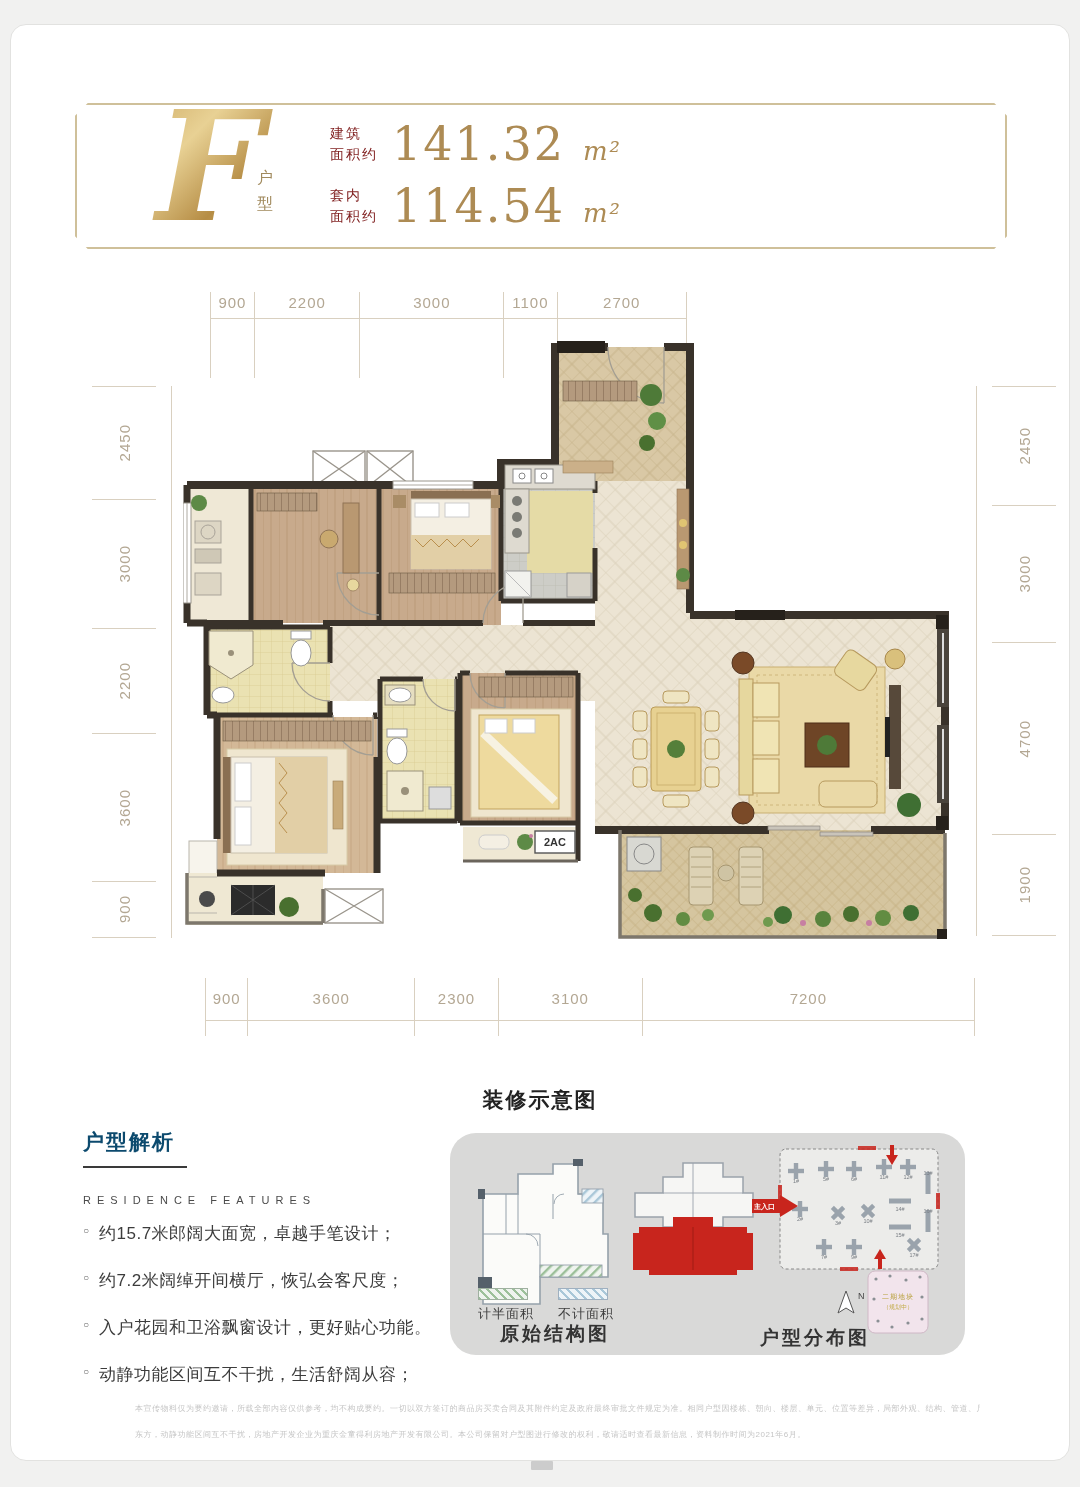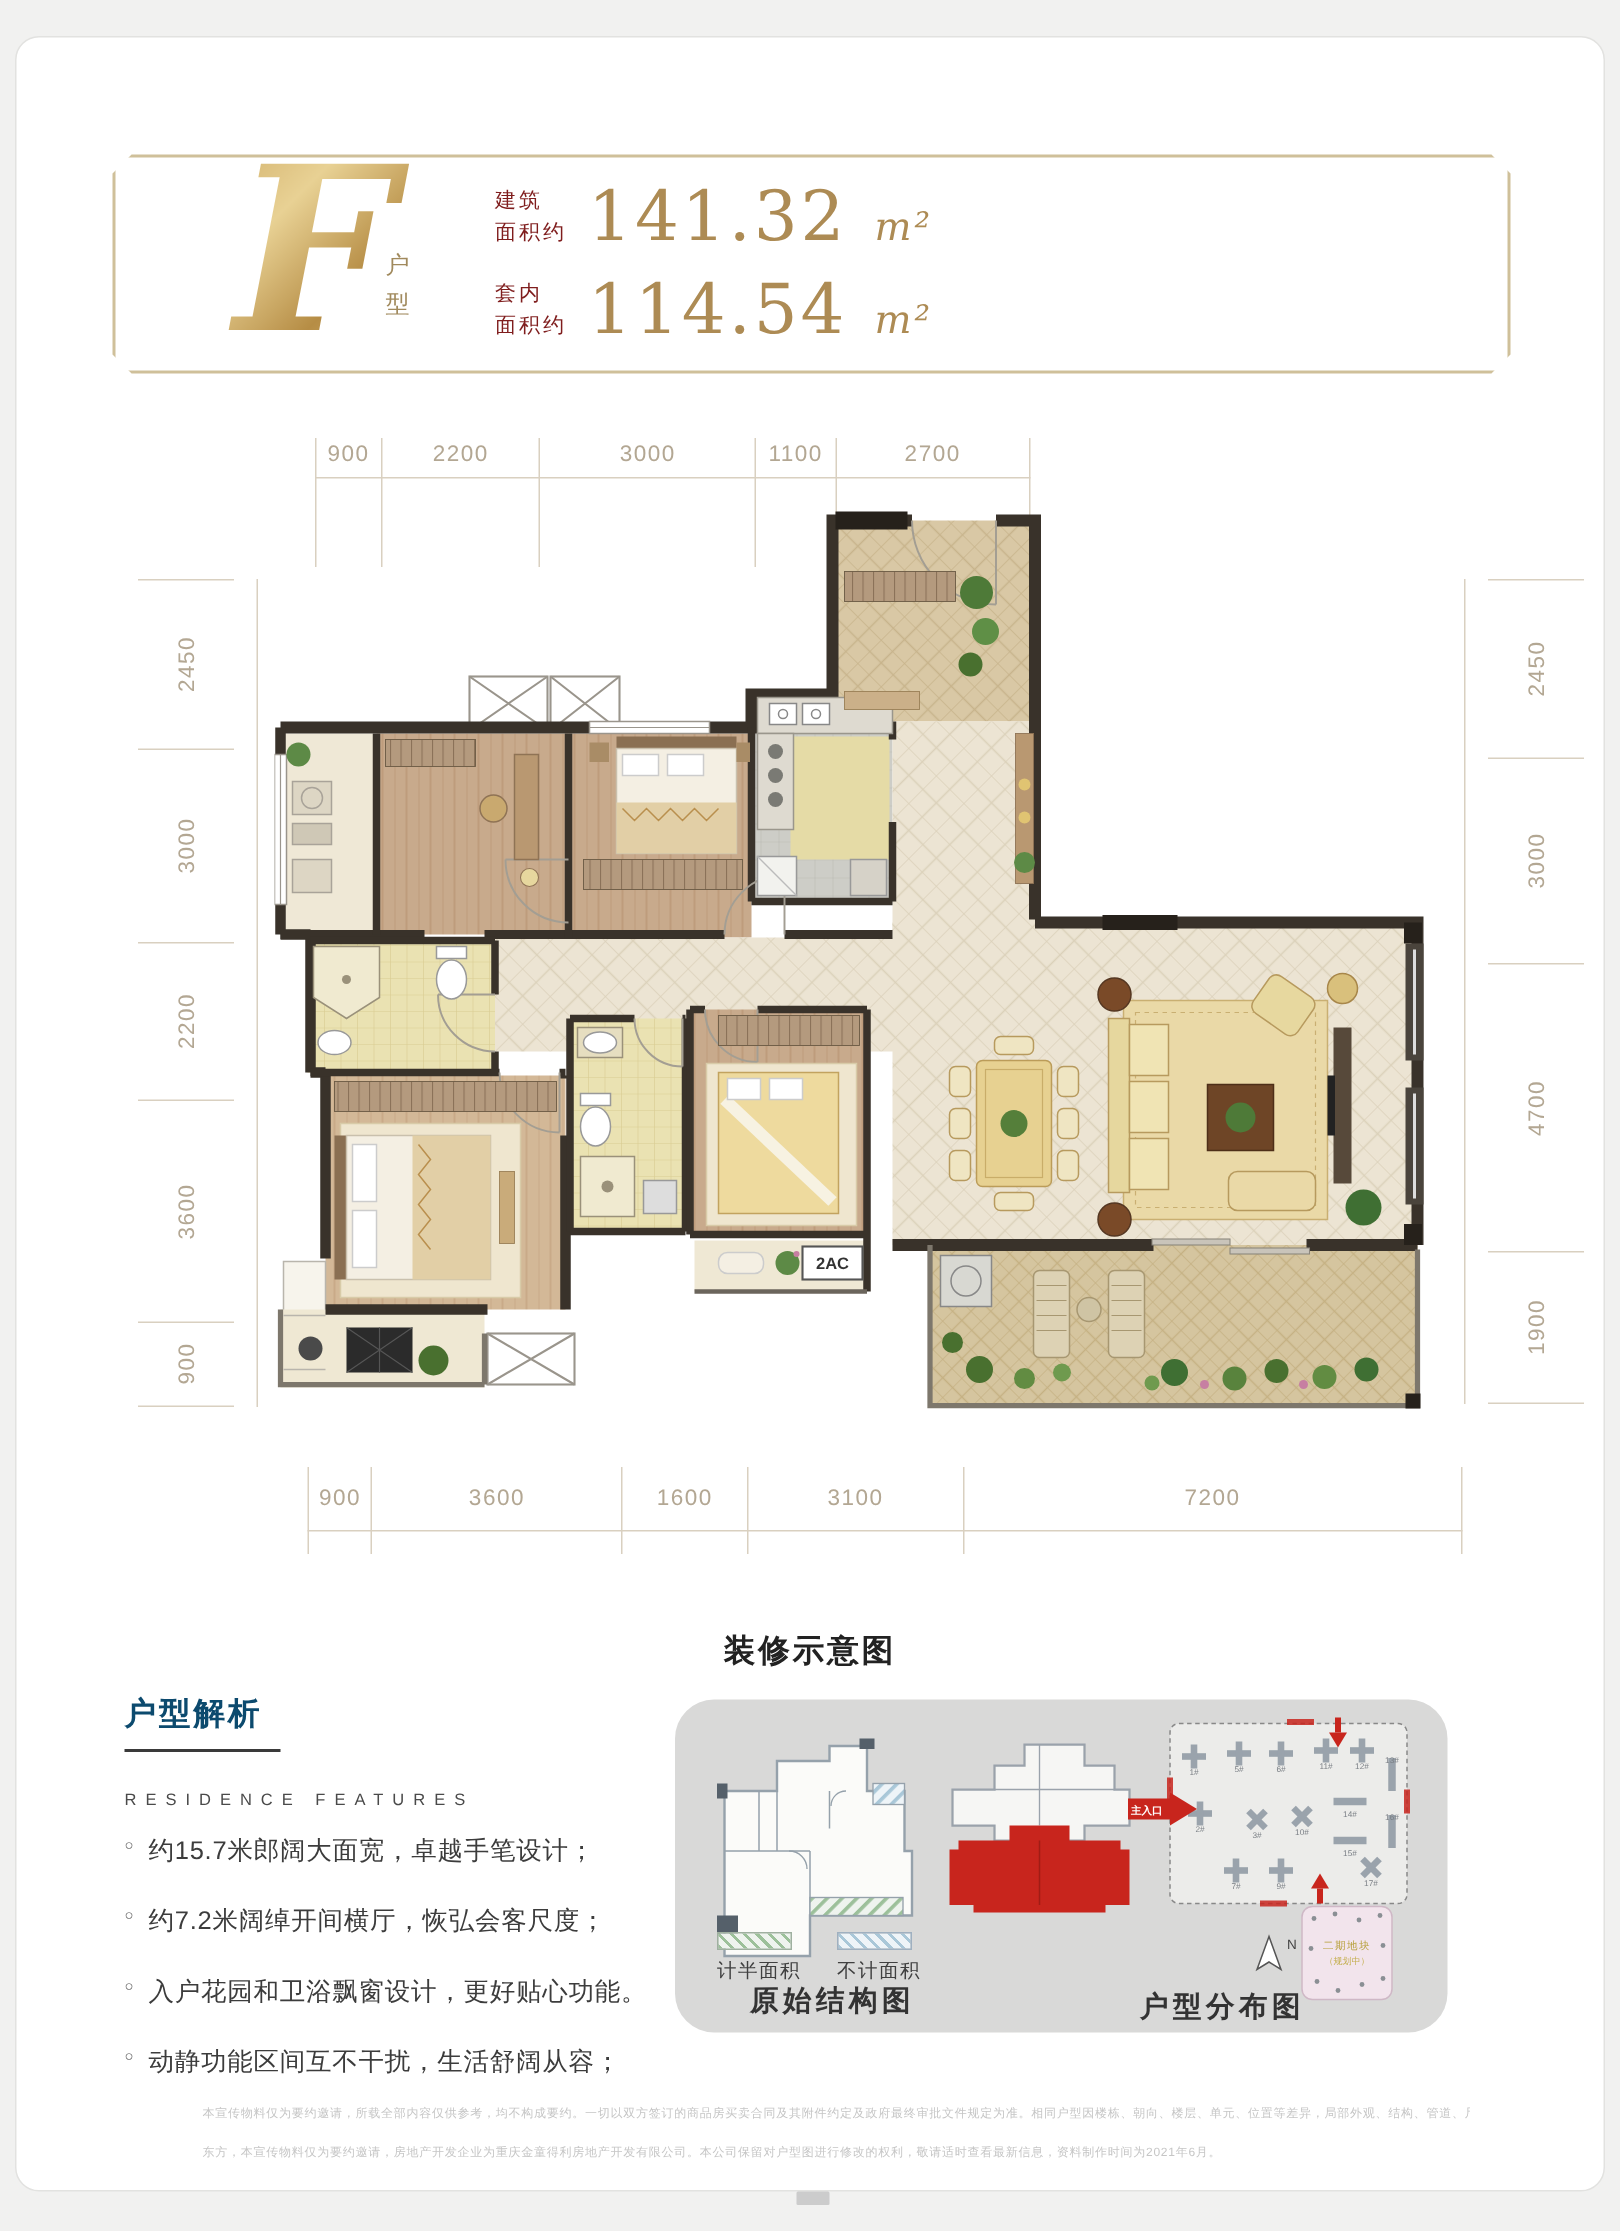--- a/index.html
+++ b/index.html
@@ -130,21 +130,21 @@
       </div>
   </div>
   <div class="dimrow" id="dim-bottom">
     <div class="seg" style="flex-grow:900">
         <span>900</span>
       </div>
     <div class="seg" style="flex-grow:3600">
         <span>3600</span>
       </div>
     <div class="seg" style="flex-grow:1800">
-        <span>1600</span>
+        <span>2300</span>
       </div>
     <div class="seg" style="flex-grow:3100">
         <span>3100</span>
       </div>
     <div class="seg" style="flex-grow:7200">
         <span>7200</span>
       </div>
   </div>
   <div class="dimcol" id="dim-left">
     <div class="seg" style="flex-grow:2450">
@@ -571,16 +571,16 @@
         <div class="sw blue"></div>
         <span>不计面积</span>
       </div>
     </div>
     <div class="cap" id="cap-left">原始结构图</div>
     <div class="cap" id="cap-right">户型分布图</div>
   </div>
 
   <div class="disclaimer">
     <div>本宣传物料仅为要约邀请，所载全部内容仅供参考，均不构成要约。一切以双方签订的商品房买卖合同及其附件约定及政府最终审批文件规定为准。相同户型因楼栋、朝向、楼层、单元、位置等差异，局部外观、结构、管道、尺寸、面积等可能不同，项目推广案名为石竹 盛</div>
-    <div>东方，本宣传物料仅为要约邀请，房地产开发企业为重庆金童得利房地产开发有限公司。本公司保留对户型图进行修改的权利，敬请适时查看最新信息，资料制作时间为2021年6月。</div>
+    <div>东方，动静功能区间互不干扰，房地产开发企业为重庆金童得利房地产开发有限公司。本公司保留对户型图进行修改的权利，敬请适时查看最新信息，资料制作时间为2021年6月。</div>
   </div>
   <div class="footer-mark"></div>
 </div>
 
 </body></html>

